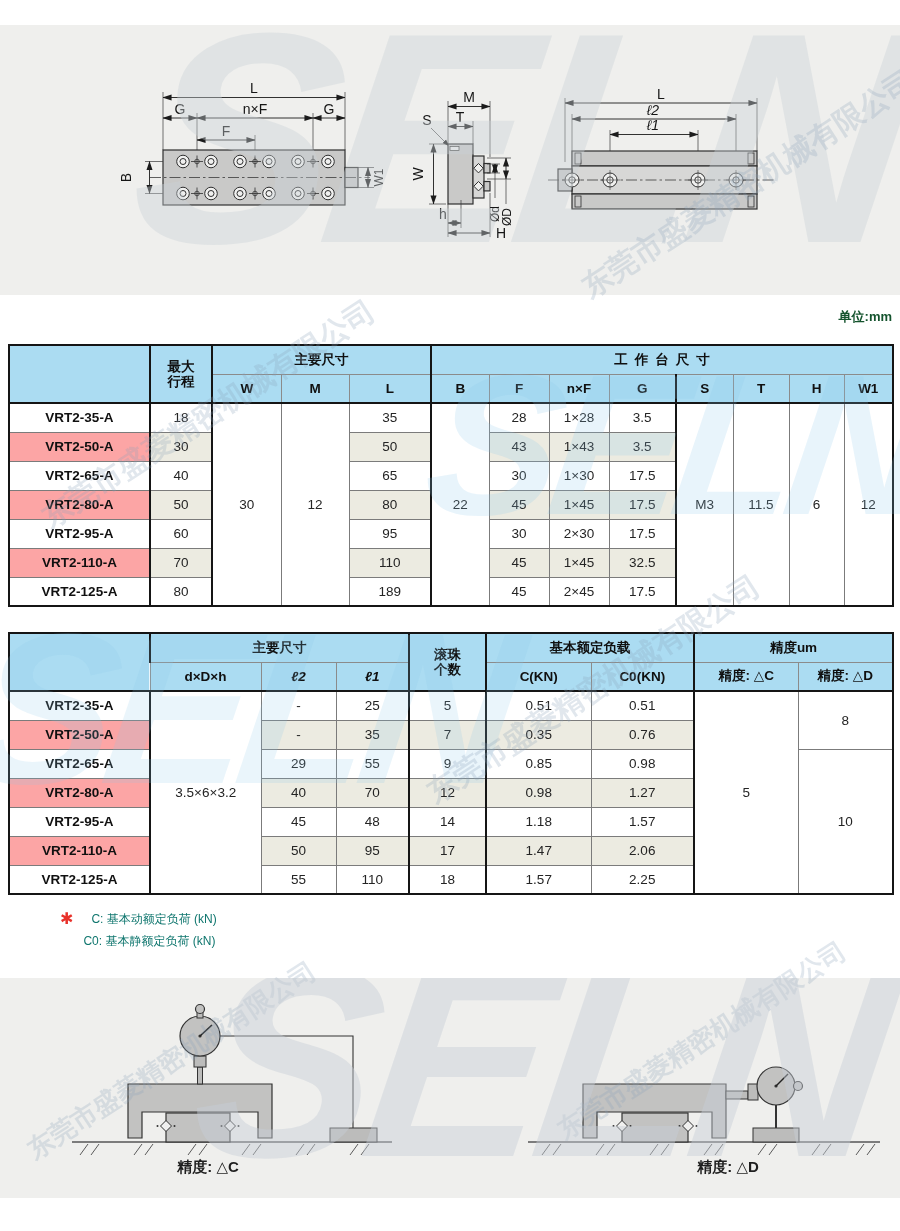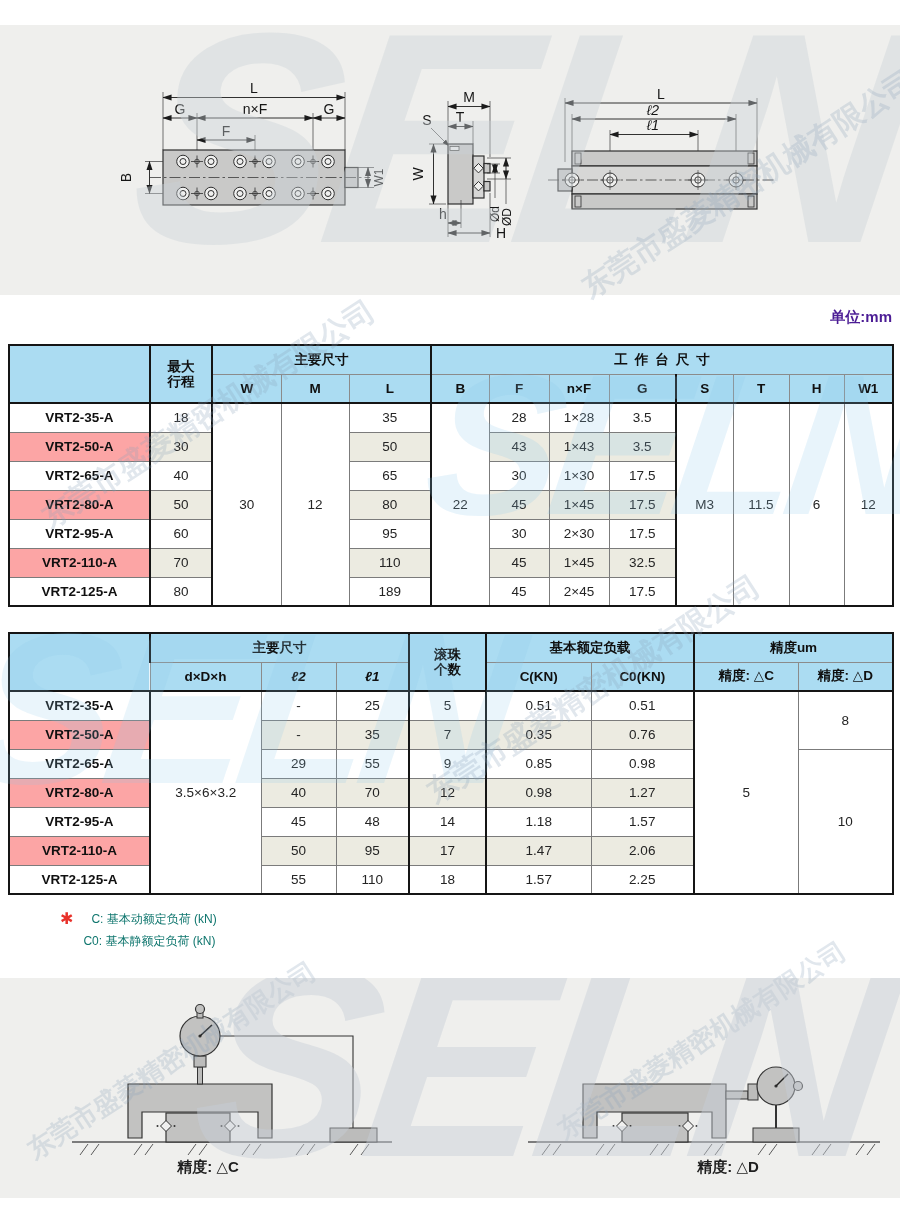--- a/index.html
+++ b/index.html
@@ -17,21 +17,21 @@
   .wm-seln-mid1 { left:430px; top:330px; font-size:200px; color:rgba(140,200,235,0.20); }
   .wm-seln-mid2 { left:-25px; top:585px; font-size:215px; color:rgba(140,200,235,0.18); }
   .wm-seln-bot { left:200px; top:-70px; font-size:270px; color:rgba(200,207,214,0.45); }
   .wm-co { font-size:30px; color:rgba(140,162,184,0.26); transform:rotate(-33deg); transform-origin:left center; }
   .wm-co1 { left:585px; top:270px; }
   .wm-co2 { left:45px;  top:500px; }
   .wm-co3 { left:430px; top:775px; }
   .wm-co4 { left:30px;  top:1135px; font-size:26px; }
   .wm-co5 { left:560px; top:1115px; font-size:26px; }
 
-  .unit-label { position:absolute; top:308px; right:8px; font-size:15px; font-weight:bold; color:#4c1d95; z-index:2; }
+  .unit-label { position:absolute; top:308px; right:8px; font-size:13px; font-weight:bold; color:#14532d; z-index:2; }
 
   
   .spec-table { position:absolute; left:8px; width:884px; border-collapse:collapse; table-layout:fixed;
                 background:#fff; border:2px solid #151515; z-index:1; }
   #table1 { top:344px; } #table2 { top:632px; }
   .spec-table th, .spec-table td { border:1px solid #7b7b7b; height:29px; text-align:center;
                 vertical-align:middle; font-size:13.5px; color:#242424; padding:0 2px; overflow:hidden; }
   .spec-table thead th { background:#abdcf2; font-weight:bold; color:#101010; border-color:#8b8b8b; }
   .spec-table thead tr.sub th,
   .spec-table thead th[rowspan="2"] { border-bottom:2px solid #151515; }

